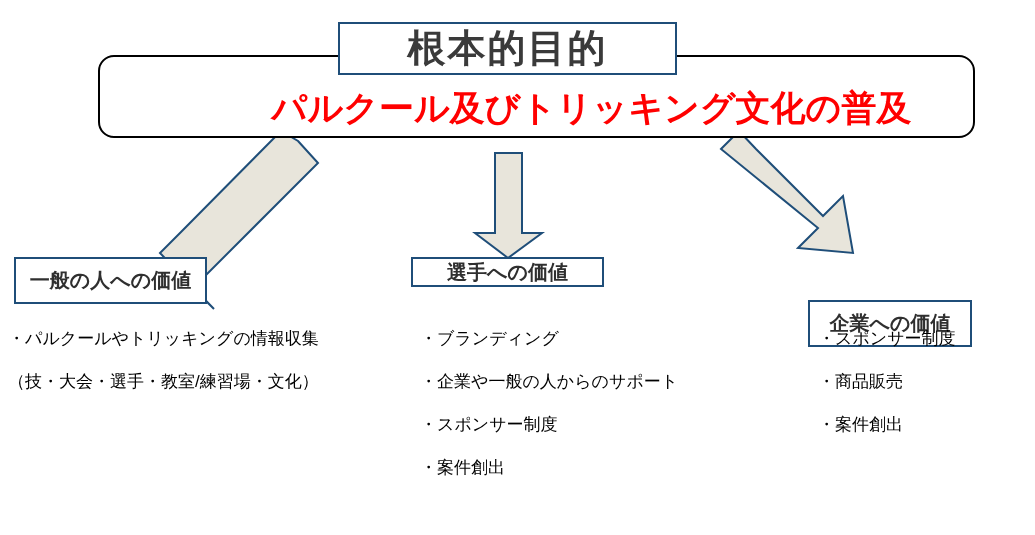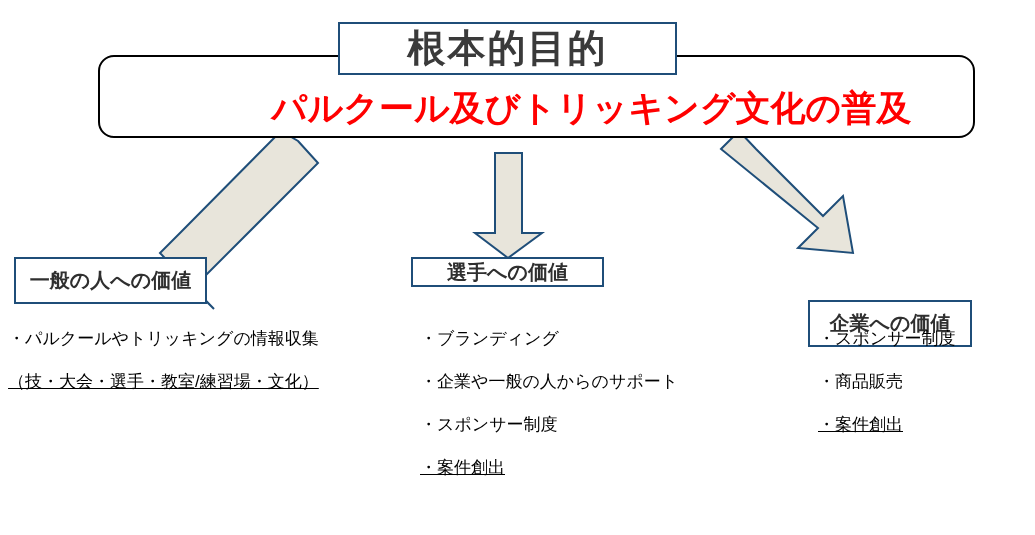--- a/index.html
+++ b/index.html
@@ -115,21 +115,21 @@
     position: absolute;
     z-index: 3;
   }
   .bullet-item {
     font-size: 17px;
     color: #000000;
     line-height: 1;
     margin-bottom: 26px;
     white-space: nowrap;
   }
-  .bullet-item:last-child { margin-bottom: 0; text-decoration: underline; }
+  .bullet-item:last-child { margin-bottom: 0; }
 
   .bl-left  { left: 8px;   top: 330px; text-align: right; }
   .bl-mid   { left: 420px; top: 330px; }
   .bl-right { left: 818px; top: 330px; }
 </style>
 </head>
 <body>
 
 <div id="canvas">
 

